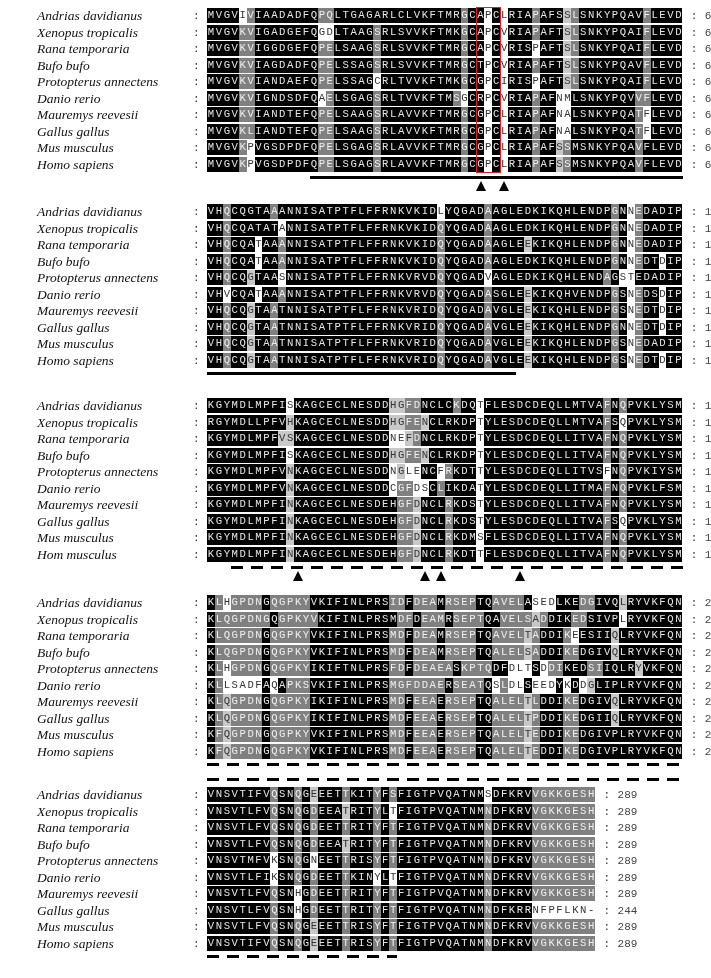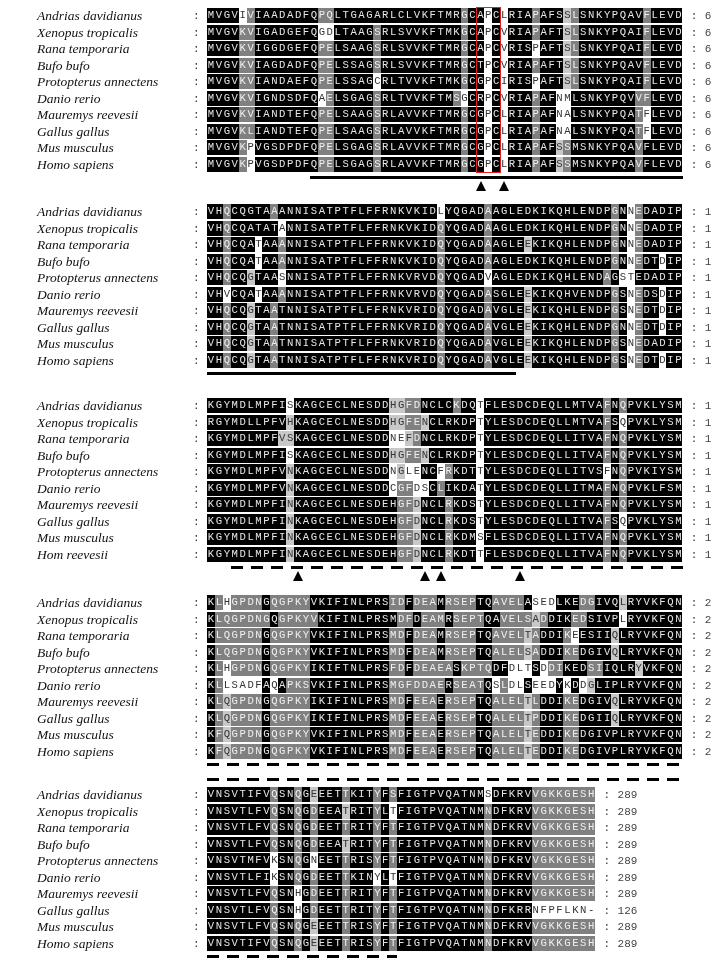--- a/index.html
+++ b/index.html
@@ -2001,21 +2001,21 @@
           <span class="b">K</span>
           <span class="b">L</span>
           <span class="b">Y</span>
           <span class="b">S</span>
           <span class="b">M</span>
         </div>
         <span class="endcolon" style="left: 690.8px;">:</span>
         <span class="num" style="left: 704.8px;">180</span>
       </div>
       <div class="row" style="top: 148.5px;">
-        <span class="species">Hom reevesii</span>
+        <span class="species">Hom musculus</span>
         <span class="colon">:</span>
         <div class="seq">
           <span class="b">K</span>
           <span class="b">G</span>
           <span class="b">Y</span>
           <span class="b">M</span>
           <span class="b">D</span>
           <span class="b">L</span>
           <span class="b">M</span>
           <span class="b">P</span>
@@ -3212,21 +3212,21 @@
           <span class="w">N</span>
           <span class="w">F</span>
           <span class="w">P</span>
           <span class="w">F</span>
           <span class="w">L</span>
           <span class="w">K</span>
           <span class="w">N</span>
           <span class="w">-</span>
         </div>
         <span class="endcolon" style="left: 603.57px;">:</span>
-        <span class="num" style="left: 617.57px;">126</span>
+        <span class="num" style="left: 617.57px;">244</span>
       </div>
       <div class="row" style="top: 132px;">
         <span class="species">Mus musculus</span>
         <span class="colon">:</span>
         <div class="seq">
           <span class="b">V</span>
           <span class="b">N</span>
           <span class="b">S</span>
           <span class="b">V</span>
           <span class="b">T</span>

